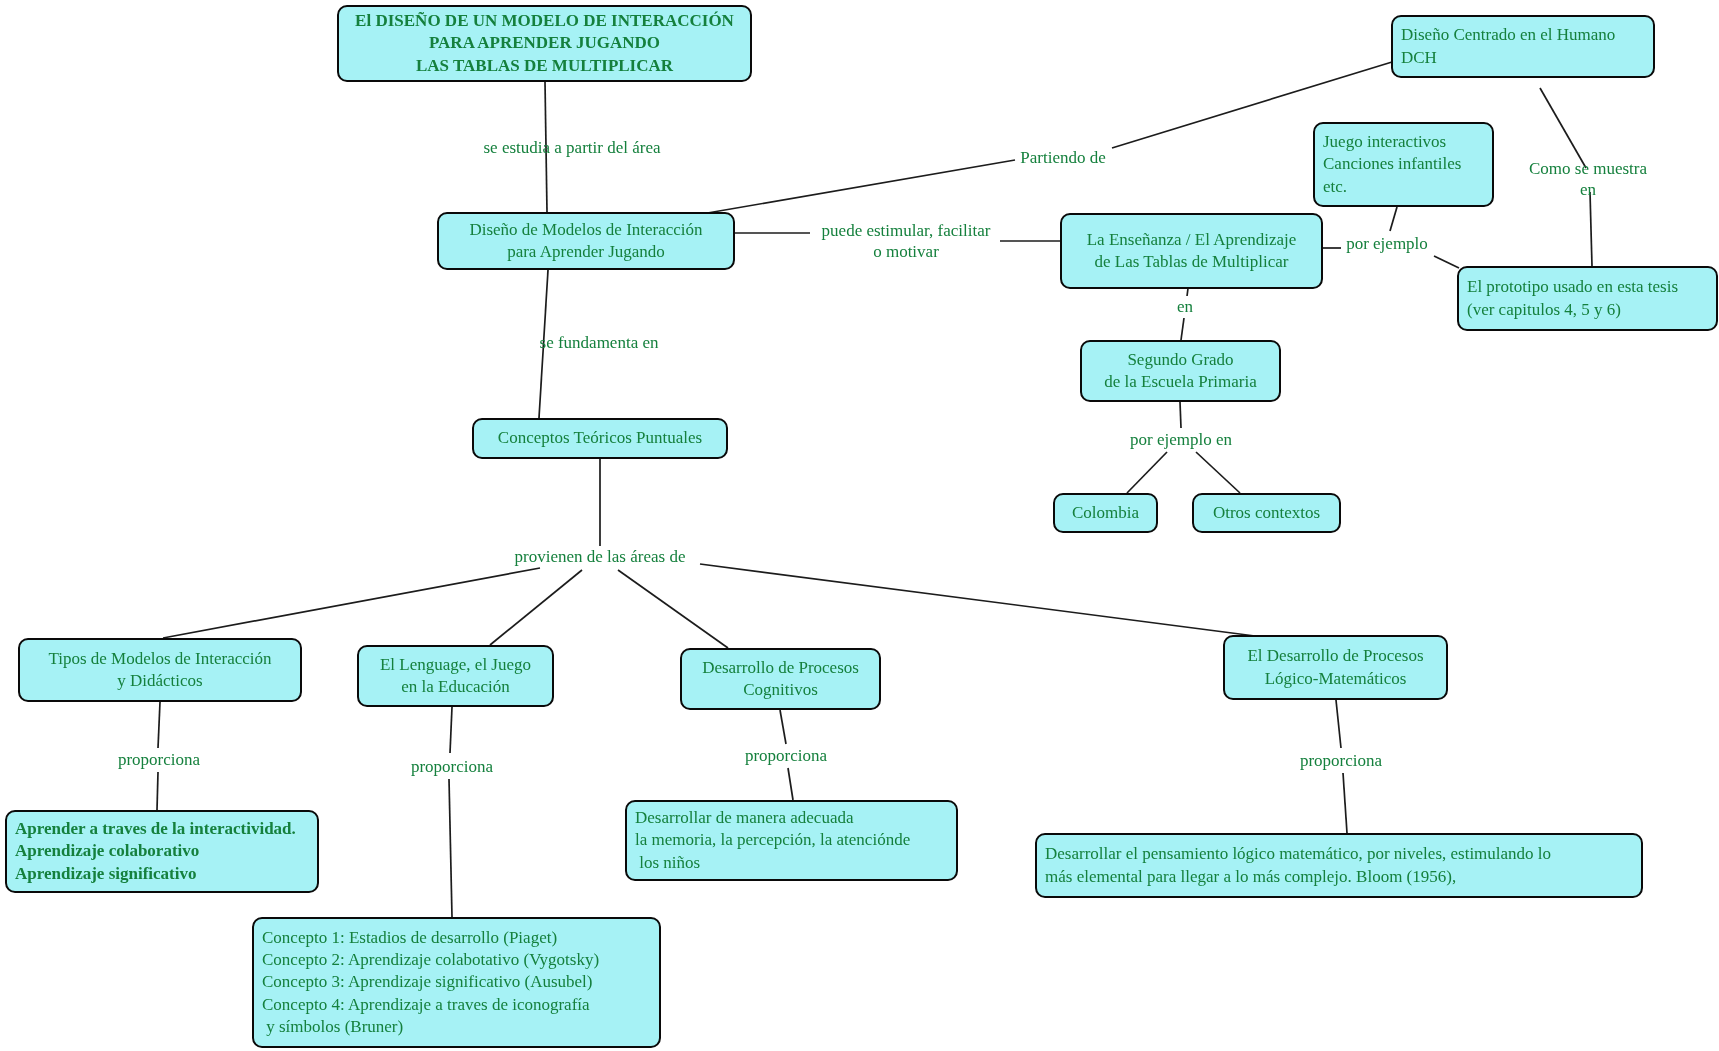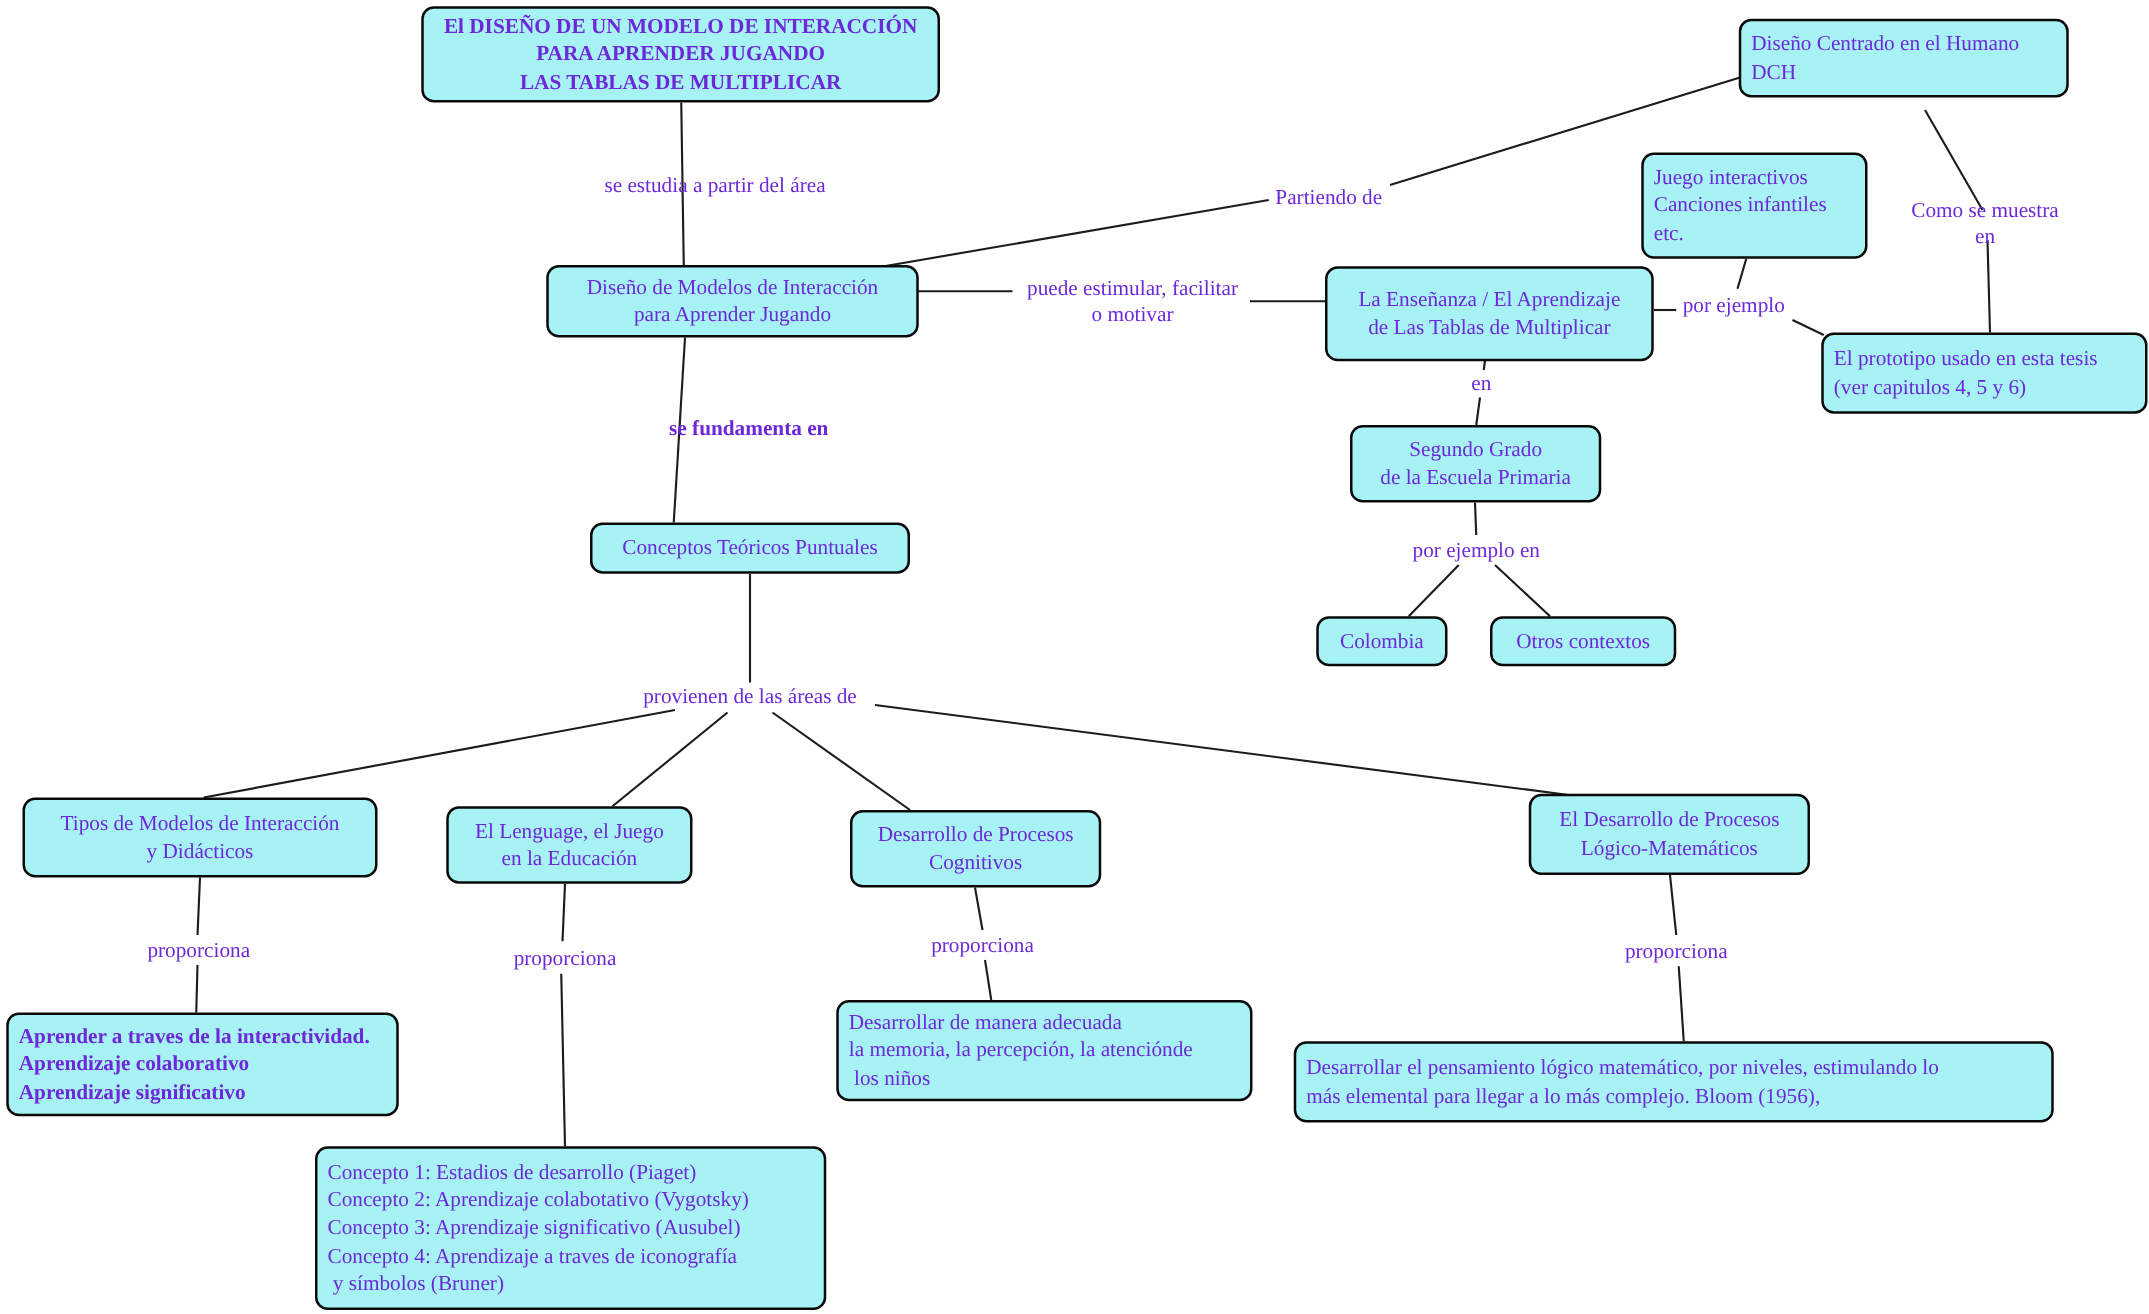--- a/index.html
+++ b/index.html
@@ -1,21 +1,21 @@
 <!DOCTYPE html>
 <html><head>
 <meta charset="utf-8">
 <style>
   html,body{margin:0;padding:0;background:#ffffff;}
   #canvas{
     position:relative;
     width:1719px;height:1051px;
     background:#ffffff;
     font-family:"Liberation Serif","DejaVu Serif",serif;
-    color:#6d28d9;
+    color:#15803d;
     overflow:hidden;
   }
   #edges{position:absolute;left:0;top:0;width:1719px;height:1051px;}
   #edges line{stroke:#1c1c1c;stroke-width:1.7;}
   .node{
     position:absolute;
     box-sizing:border-box;
     background:#a6f2f5;
     border:2px solid #0a0a0a;
     border-radius:10px;
@@ -42,31 +42,31 @@
   .n-prototipo{left:1457px;top:266px;width:261px;height:65px;}
   .n-segundo{left:1080px;top:340px;width:201px;height:62px;}
   .n-colombia{left:1053px;top:493px;width:105px;height:40px;}
   .n-otros{left:1192px;top:493px;width:149px;height:40px;}
   .n-conceptos{left:472px;top:418px;width:256px;height:41px;}
   .n-tipos{left:18px;top:638px;width:284px;height:64px;}
   .n-lenguage{left:357px;top:645px;width:197px;height:62px;}
   .n-cognitivos{left:680px;top:648px;width:201px;height:62px;}
   .n-logico{left:1223px;top:635px;width:225px;height:65px;}
   .n-aprender{left:5px;top:810px;width:314px;height:83px;font-weight:bold;}
-  .n-memoria{left:625px;top:800px;width:333px;height:81px;margin-left:44px;}
+  .n-memoria{left:625px;top:800px;width:333px;height:81px;}
   .n-concepto1234{left:252px;top:917px;width:409px;height:131px;}
   .n-pensamiento{left:1035px;top:833px;width:608px;height:65px;}
   
   .l-se-estudia{left:572px;top:148px;}
   .l-partiendo{left:1063px;top:158px;}
   .l-puede{left:906px;top:241px;}
   .l-por-ejemplo{left:1387px;top:244px;}
   .l-como-se{left:1588px;top:179px;}
   .l-en{left:1185px;top:307px;}
-  .l-fundamenta{left:599px;top:343px;font-weight:bold;}
+  .l-fundamenta{left:599px;top:343px;}
   .l-por-ejemplo-en{left:1181px;top:440px;}
   .l-provienen{left:600px;top:557px;}
   .l-prop1{left:159px;top:760px;}
   .l-prop2{left:452px;top:767px;}
   .l-prop3{left:786px;top:756px;}
   .l-prop4{left:1341px;top:761px;}
 </style>
 </head>
 <body>
 

